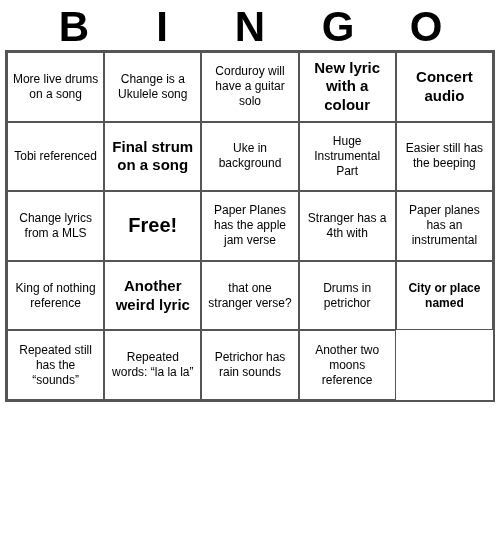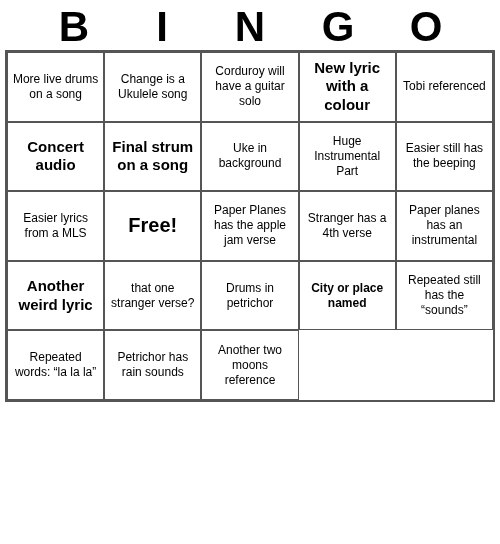--- a/index.html
+++ b/index.html
@@ -70,31 +70,32 @@
     <span class="bingo-letter">N</span>
     <span class="bingo-letter">G</span>
     <span class="bingo-letter">O</span>
   </div>
 
 <div class="bingo-grid">
 <div class="bingo-cell">More live drums on a song</div>
     <div class="bingo-cell">Change is a Ukulele song</div>
     <div class="bingo-cell">Corduroy will have a guitar solo</div>
     <div class="bingo-cell medium-text">New lyric with a colour</div>
+    <div class="bingo-cell medium-text">Concert audio</div>
     <div class="bingo-cell">Tobi referenced</div>
-    <div class="bingo-cell medium-text">Concert audio</div>
     <div class="bingo-cell medium-text">Final strum on a song</div>
     <div class="bingo-cell">Uke in background</div>
     <div class="bingo-cell">Huge Instrumental Part</div>
     <div class="bingo-cell">Easier still has the beeping</div>
-    <div class="bingo-cell">Easier lyrics from a MLS</div>
+    <div class="bingo-cell">Change lyrics from a MLS</div>
     <div class="bingo-cell free">Free!</div>
     <div class="bingo-cell">Paper Planes has the apple jam verse</div>
-    <div class="bingo-cell">Stranger has a 4th verse</div>
+    <div class="bingo-cell">Stranger has a 4th with</div>
     <div class="bingo-cell">Paper planes has an instrumental</div>
+    <div class="bingo-cell">King of nothing reference</div>
     <div class="bingo-cell medium-text">Another weird lyric</div>
     <div class="bingo-cell">that one stranger verse?</div>
     <div class="bingo-cell">Drums in petrichor</div>
     <div class="bingo-cell large-text">City or place named</div>
     <div class="bingo-cell">Repeated still has the “sounds”</div>
     <div class="bingo-cell">Repeated words: “la la la”</div>
     <div class="bingo-cell">Petrichor has rain sounds</div>
     <div class="bingo-cell">Another two moons reference</div>
   </div>
 

